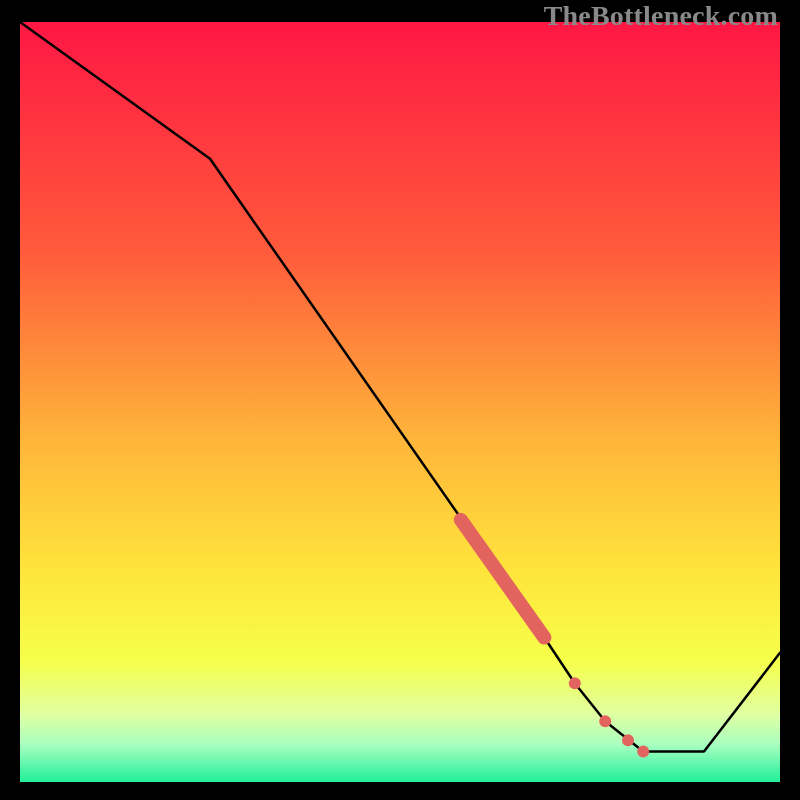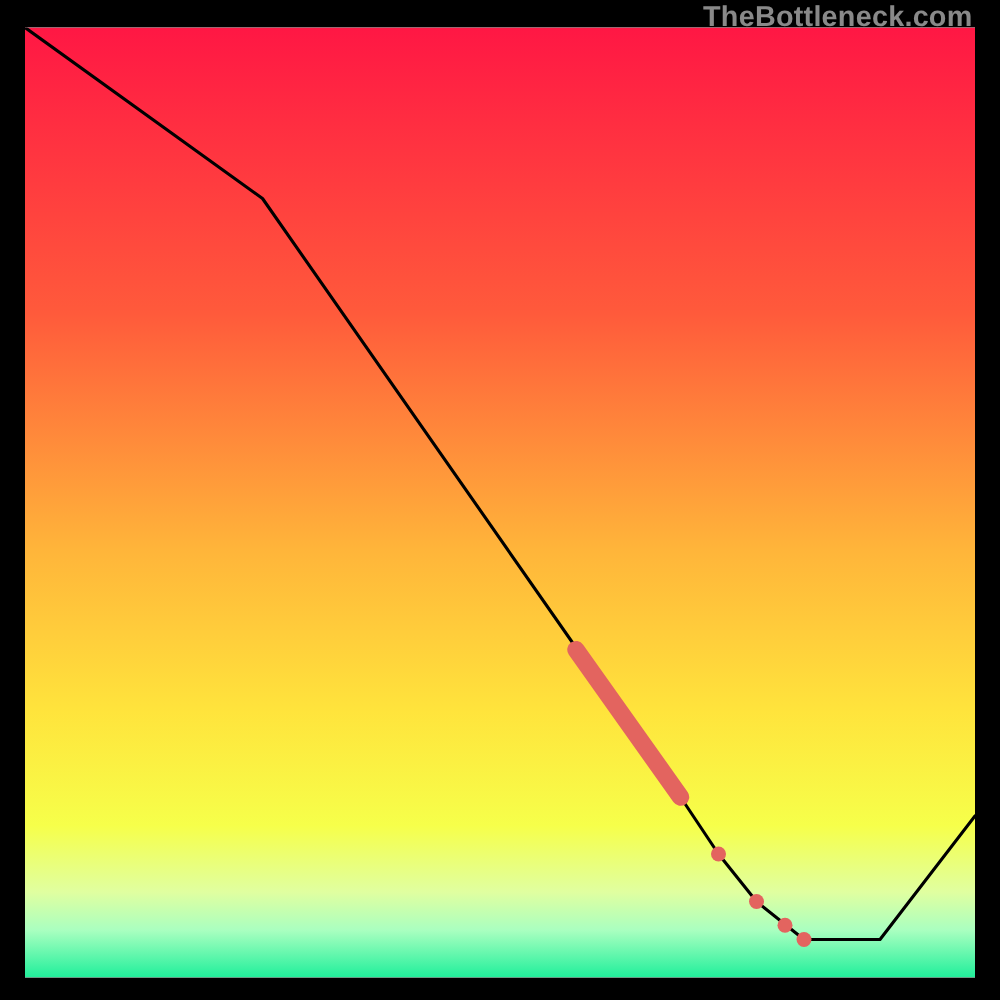--- a/index.html
+++ b/index.html
@@ -15,22 +15,22 @@
     left: 20px;
     top: 22px;
     width: 760px;
     height: 760px;
     background: #fff;
   }
   .watermark {
     position: absolute;
     top: 0px;
     right: 22px;
-    font-family: Liberation Sans, sans-serif;
-    font-size: 23px;
+    font-family: Liberation Serif, serif;
+    font-size: 28px;
     font-weight: 600;
     color: #898989;
     letter-spacing: 0.2px;
     margin-left: 44px;
   }
   svg {
     position: absolute;
     left: 0;
     top: 0;
   }

